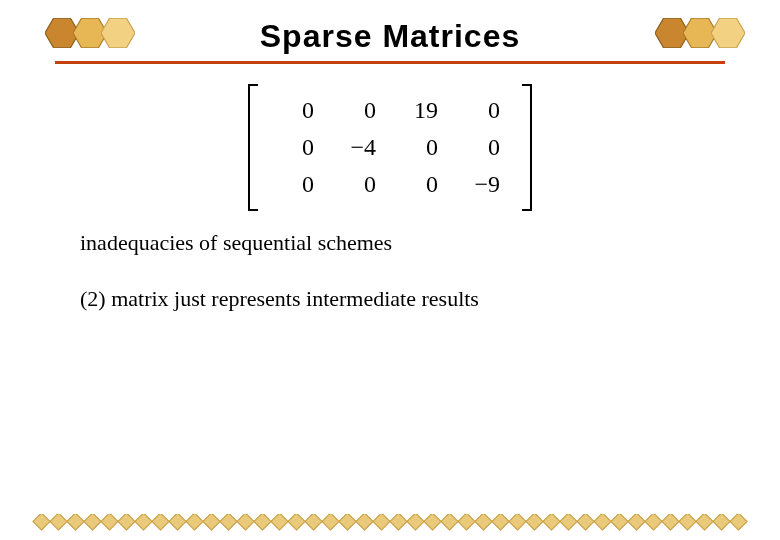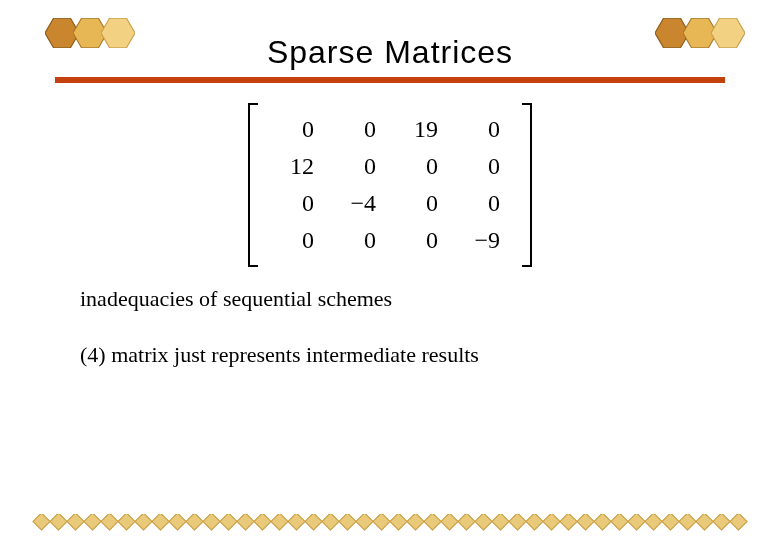--- a/index.html
+++ b/index.html
@@ -9,24 +9,25 @@
       height: 540px;
       background: #fff;
       font-family: "Times New Roman", serif;
       position: relative;
       overflow: hidden;
     }
     .header {
       display: flex;
       align-items: center;
       justify-content: center;
-      padding: 34px 0 6px 0;
+      padding: 18px 0 6px 0;
       position: relative;
-      border-bottom: 6px solid #c2410c;
+      border-bottom: 3px solid #c2410c;
       margin: 0 55px 0 55px;
+      font-weight: bold;
     }
     .title {
       font-size: 32px;
       font-family: Arial, sans-serif;
       color: #000;
       letter-spacing: 1px;
     }
     .hex-left, .hex-right {
       position: absolute;
       top: 18px;
@@ -158,43 +159,37 @@
   <div class="matrix">
     <table>
       <tbody>
           <tr>
         <td>0</td>
         <td>0</td>
         <td>19</td>
         <td>0</td>
       </tr>
       <tr>
-        <td>12</td>
-        <td>0</td>
-        <td>0</td>
-        <td>0</td>
-      </tr>
-      <tr>
         <td>0</td>
         <td>−4</td>
         <td>0</td>
         <td>0</td>
       </tr>
       <tr>
         <td>0</td>
         <td>0</td>
         <td>0</td>
         <td>−9</td>
       </tr>
     </tbody>
       </table>
   </div>
 </div>
 
 <div class="body-text">
   <p>
     <span>inadequacies of sequential schemes</span><br>
     <br>
-    <span>(4) matrix just represents intermediate results</span>
+    <span>(2) matrix just represents intermediate results</span>
   </p>
 </div>
 
 <div class="bottom-diamonds" id="bottom-diamonds"><span class="diamond"></span><span class="diamond"></span><span class="diamond"></span><span class="diamond"></span><span class="diamond"></span><span class="diamond"></span><span class="diamond"></span><span class="diamond"></span><span class="diamond"></span><span class="diamond"></span><span class="diamond"></span><span class="diamond"></span><span class="diamond"></span><span class="diamond"></span><span class="diamond"></span><span class="diamond"></span><span class="diamond"></span><span class="diamond"></span><span class="diamond"></span><span class="diamond"></span><span class="diamond"></span><span class="diamond"></span><span class="diamond"></span><span class="diamond"></span><span class="diamond"></span><span class="diamond"></span><span class="diamond"></span><span class="diamond"></span><span class="diamond"></span><span class="diamond"></span><span class="diamond"></span><span class="diamond"></span><span class="diamond"></span><span class="diamond"></span><span class="diamond"></span><span class="diamond"></span><span class="diamond"></span><span class="diamond"></span><span class="diamond"></span><span class="diamond"></span><span class="diamond"></span><span class="diamond"></span></div>
 
 </body></html>

